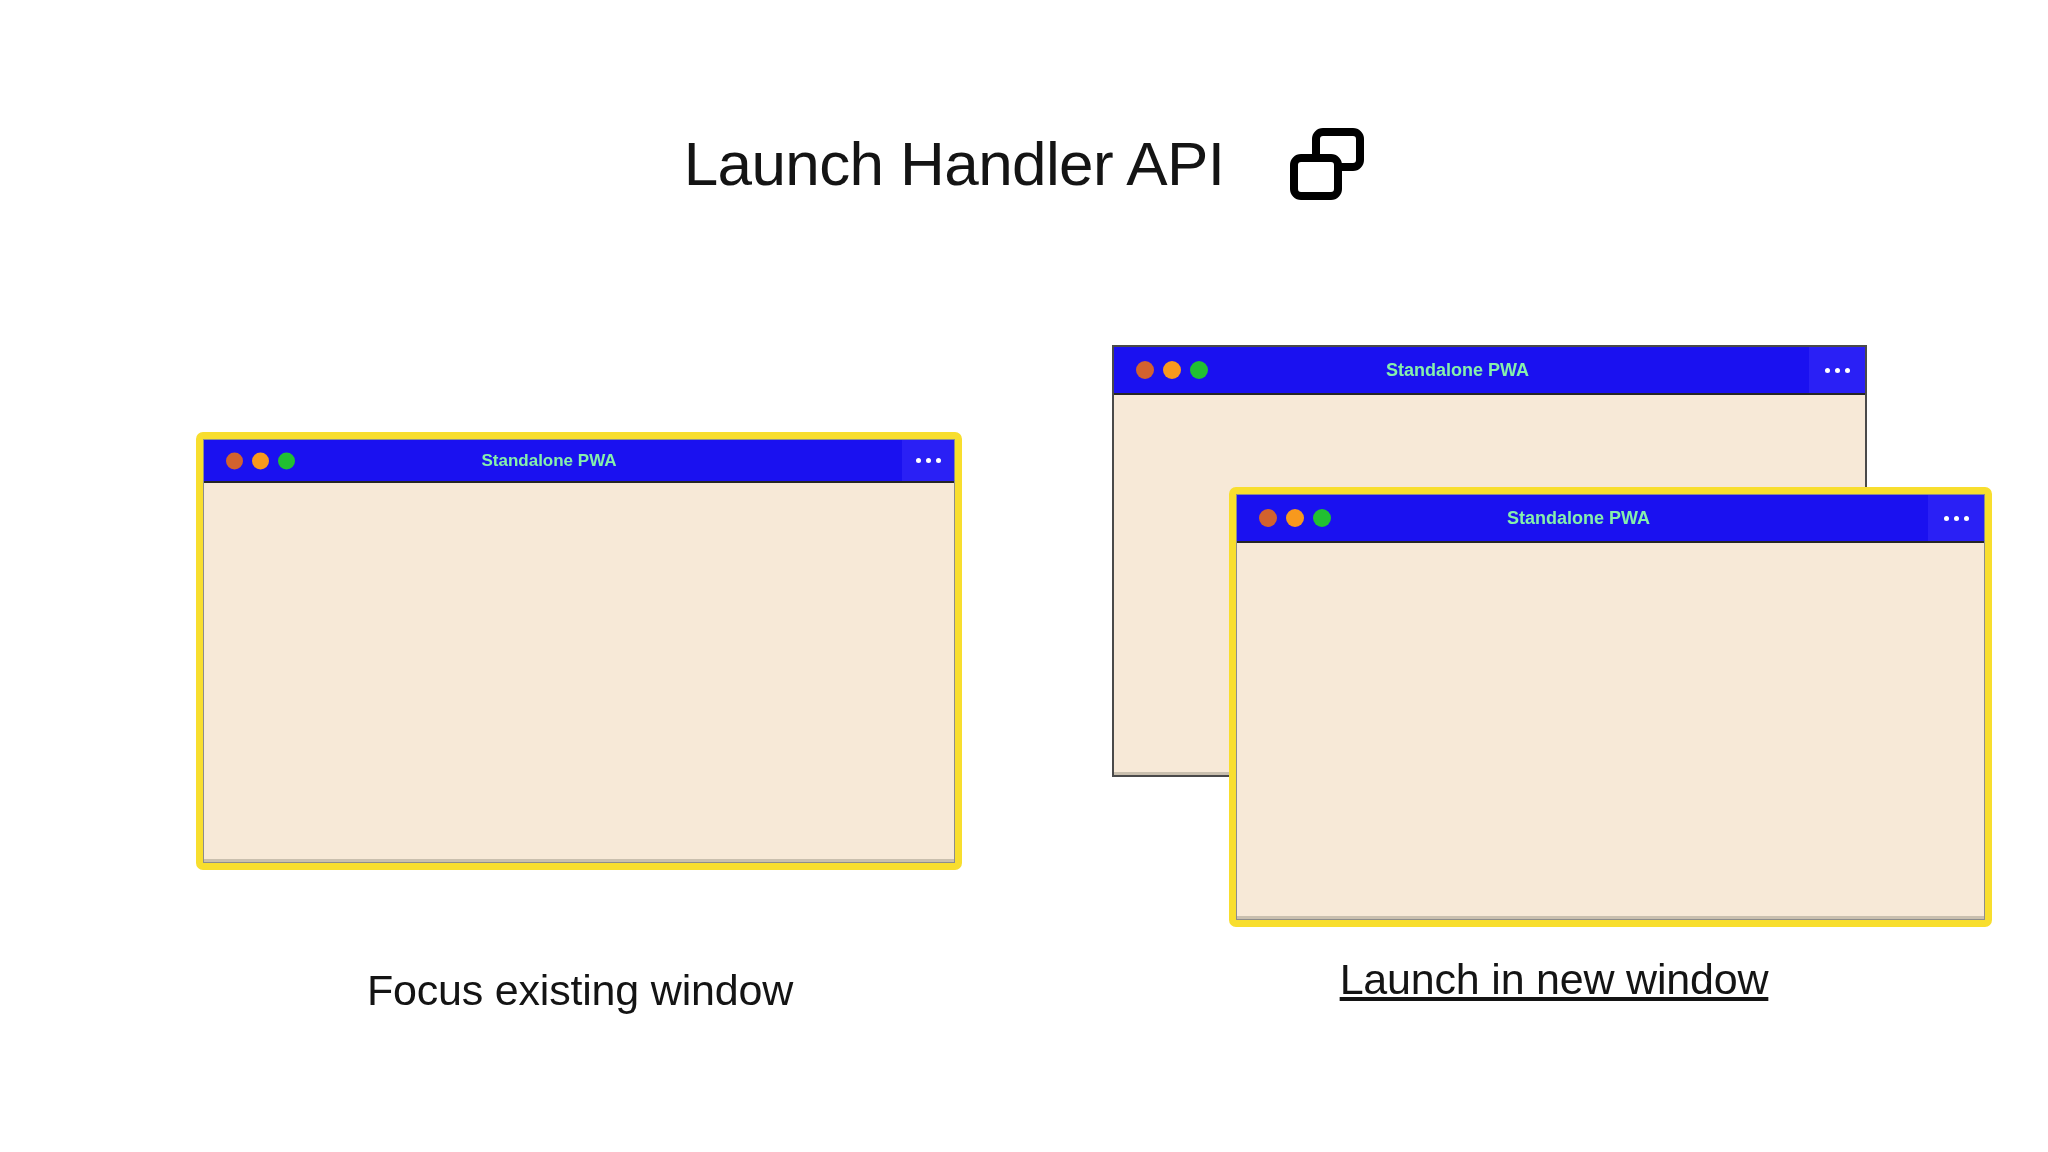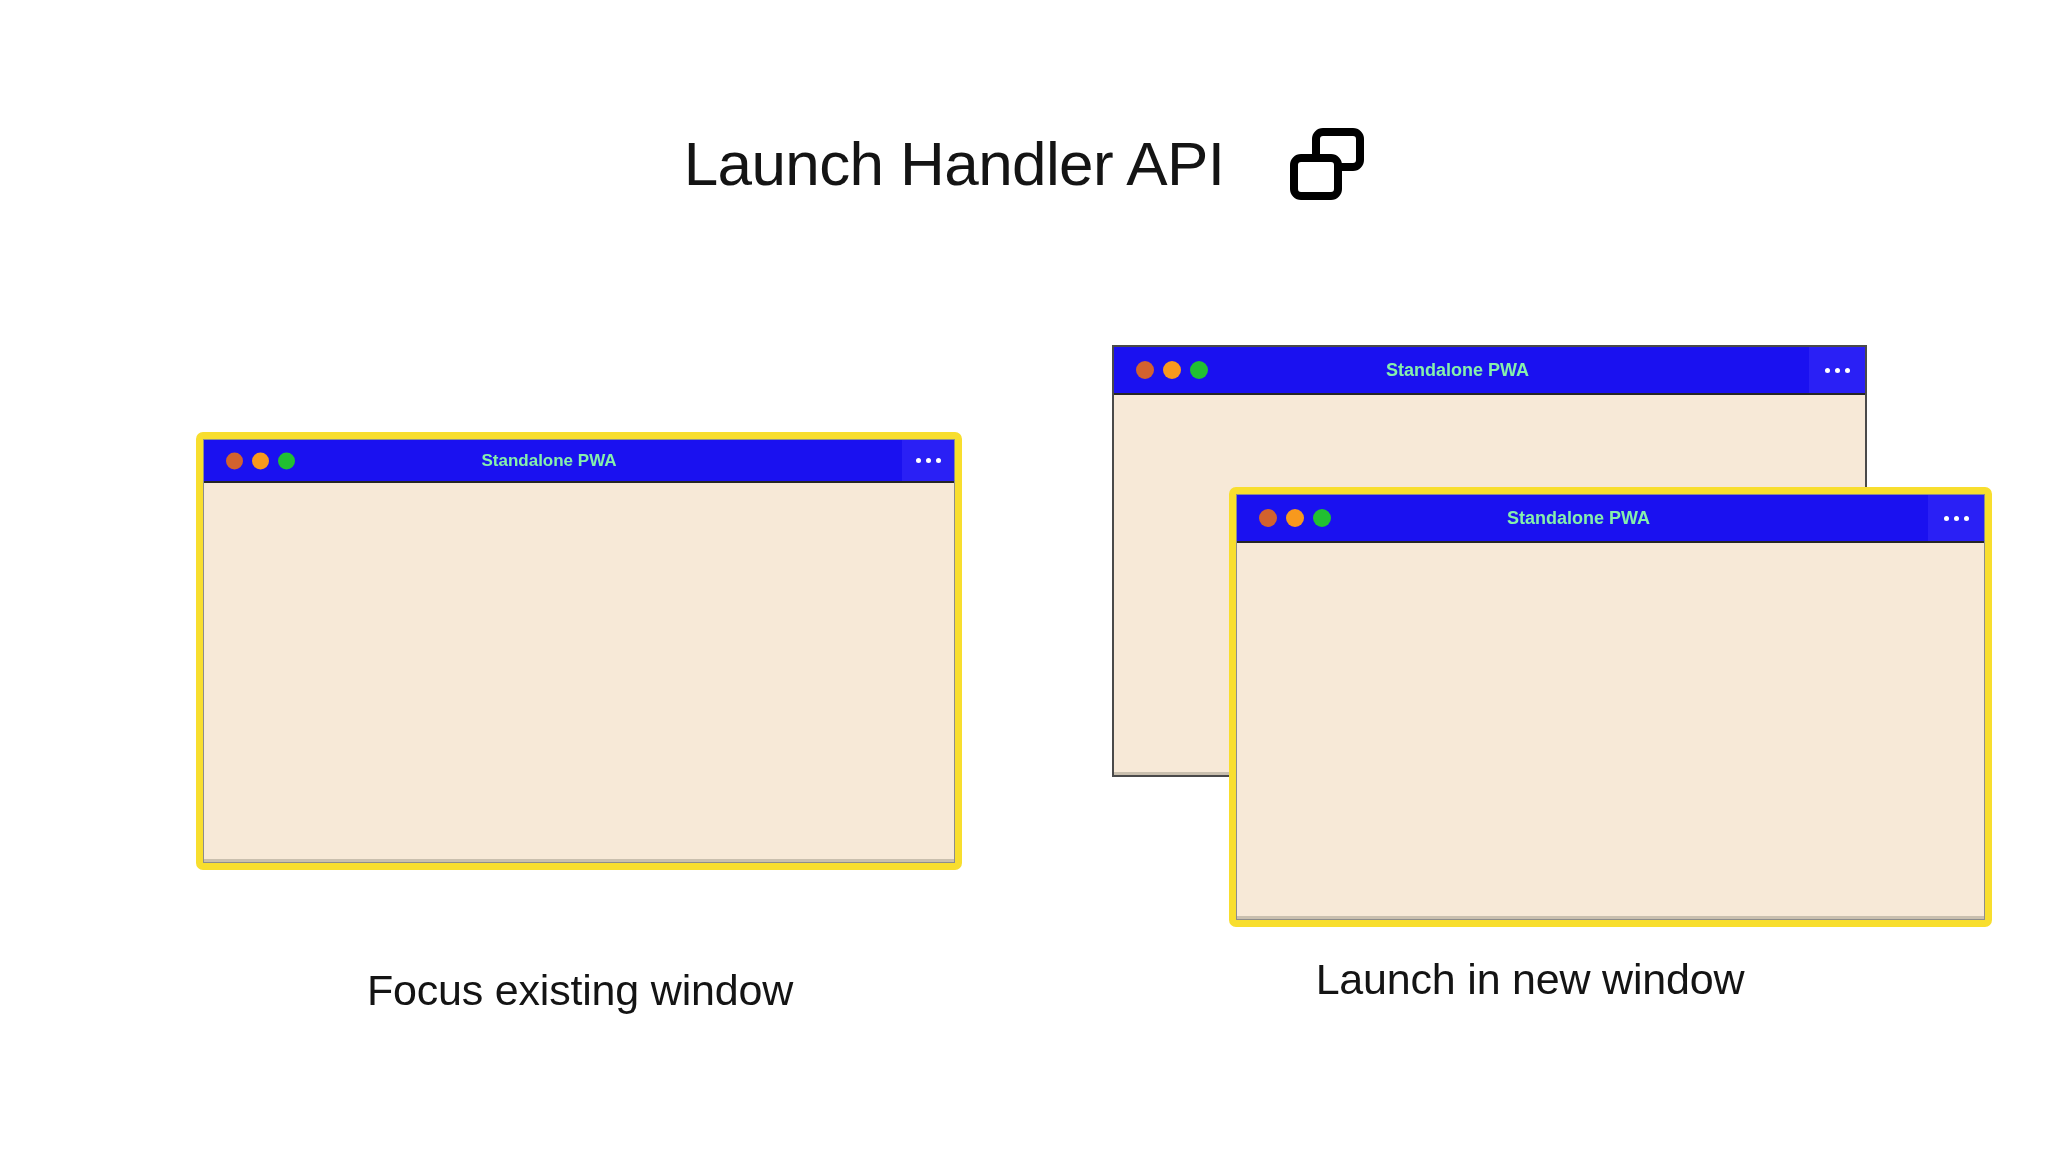--- a/index.html
+++ b/index.html
@@ -178,22 +178,23 @@
     white-space: nowrap;
     text-align: center;
   }
   #caption-focus {
     top: 966px;
     left: 0;
     width: 1160px;
   }
   #caption-new {
     top: 955px;
-    left: 1036px;
+    left: 1060px;
     width: 988px;
+    text-decoration: underline;
   }
 </style>
 </head>
 <body>
 
 <div id="stage">
 
   <div class="header">
     <div class="header-title">Launch Handler API</div>
     <span class="header-icon">

